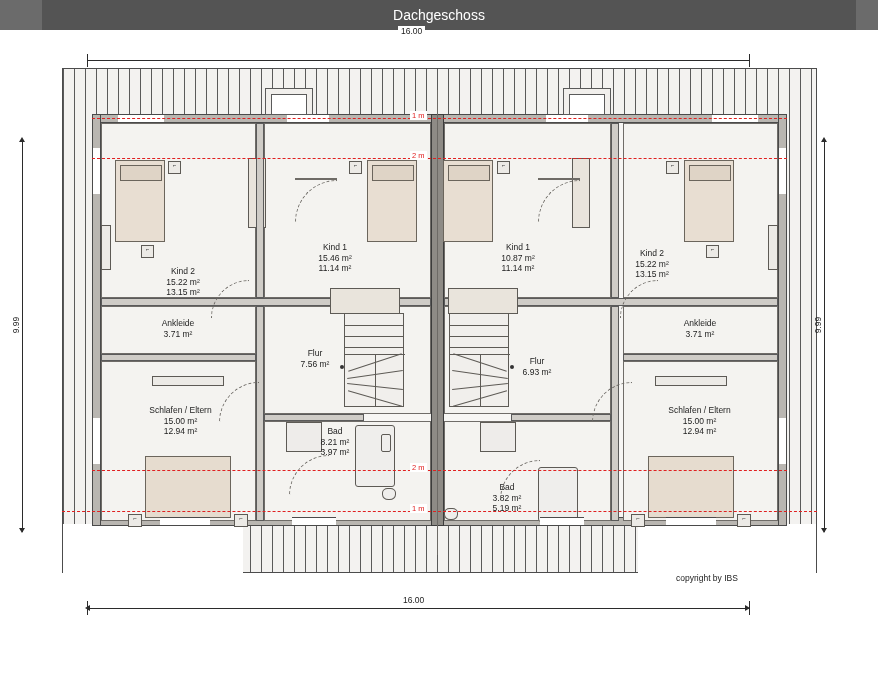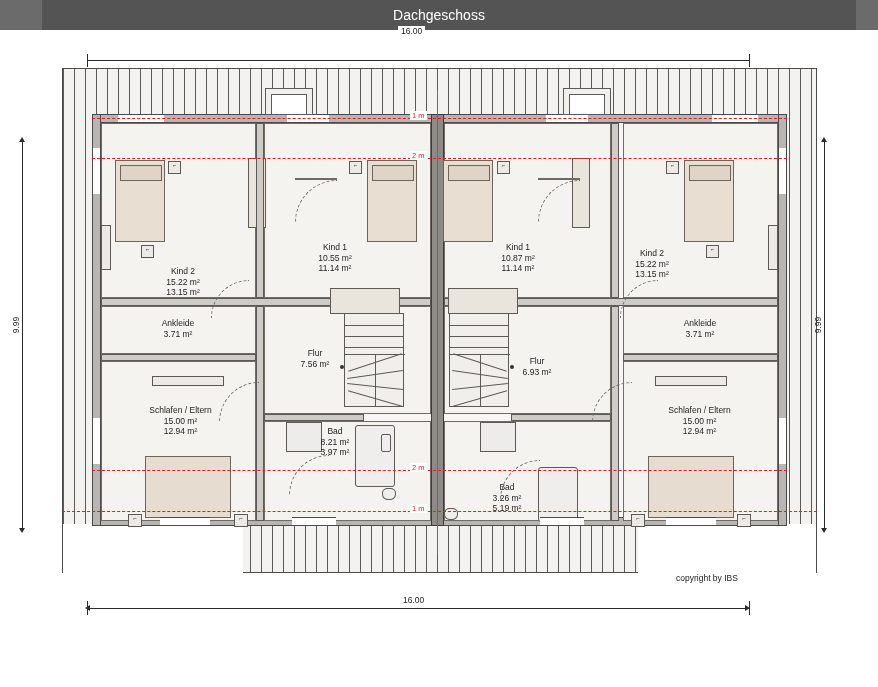--- a/index.html
+++ b/index.html
@@ -177,21 +177,21 @@
   </div>
 
   <div class="abs room" style="left:264px; top:93px; width:167px; height:175px;"></div>
   <div class="abs bed" style="left:367px; top:130px; width:50px; height:82px;">
     <div class="pillow" style="left:4px; top:4px; width:42px; height:16px;"></div>
   </div>
   <div class="abs nstand" style="left:349px; top:131px; width:13px; height:13px;">⌐</div>
   <div class="abs closet-x" style="left:248px; top:128px; width:18px; height:70px;"></div>
   <div class="room-label" style="left:290px; top:212px; width:90px;">
     <span class="nm">Kind 1</span>
-    <span class="a1">10.55 m²</span>
+    <span class="a1">15.46 m²</span>
     <span class="a2">11.14 m²</span>
   </div>
 
   <div class="abs thinwall" style="left:256px; top:93px; width:8px; height:175px;"></div>
 
   <div class="abs thinwall" style="left:101px; top:268px; width:330px; height:8px;"></div>
 
   <div class="abs room" style="left:101px; top:276px; width:155px; height:48px;"></div>
   <div class="room-label" style="left:133px; top:288px; width:90px;">
     <span class="nm">Ankleide</span>
@@ -318,21 +318,21 @@
   </div>
   <div class="abs thinwall" style="left:511px; top:384px; width:100px; height:7px;"></div>
 
   <div class="abs room" style="left:444px; top:391px; width:167px; height:100px;"></div>
   <div class="abs tub" style="left:538px; top:437px; width:40px; height:55px;"></div>
   <div class="abs sink" style="left:485px; top:404px; width:10px; height:18px;"></div>
   <div class="abs wc" style="left:444px; top:478px; width:14px; height:12px;"></div>
   <div class="abs shower" style="left:480px; top:392px; width:36px; height:30px;"></div>
   <div class="room-label" style="left:472px; top:452px; width:70px;">
     <span class="nm">Bad</span>
-    <span class="a1">3.26 m²</span>
+    <span class="a1">3.82 m²</span>
     <span class="a2">5.19 m²</span>
   </div>
 
   <div class="abs stair-block" style="left:449px; top:283px; width:60px; height:94px;">
     <div class="stair-step" style="top:11px;"></div>
     <div class="stair-step" style="top:22px;"></div>
     <div class="stair-step" style="top:33px;"></div>
     <div class="stair-riser" style="left:30px; top:40px; bottom:0;"></div>
     <div class="abs" style="left:0;top:40px;width:60px;height:54px;border-top:1px solid #5d5a55;"></div>
     <div class="abs" style="left:2px;top:48px;width:56px;height:0;border-top:1px solid #5d5a55;transform:rotate(18deg);"></div>

